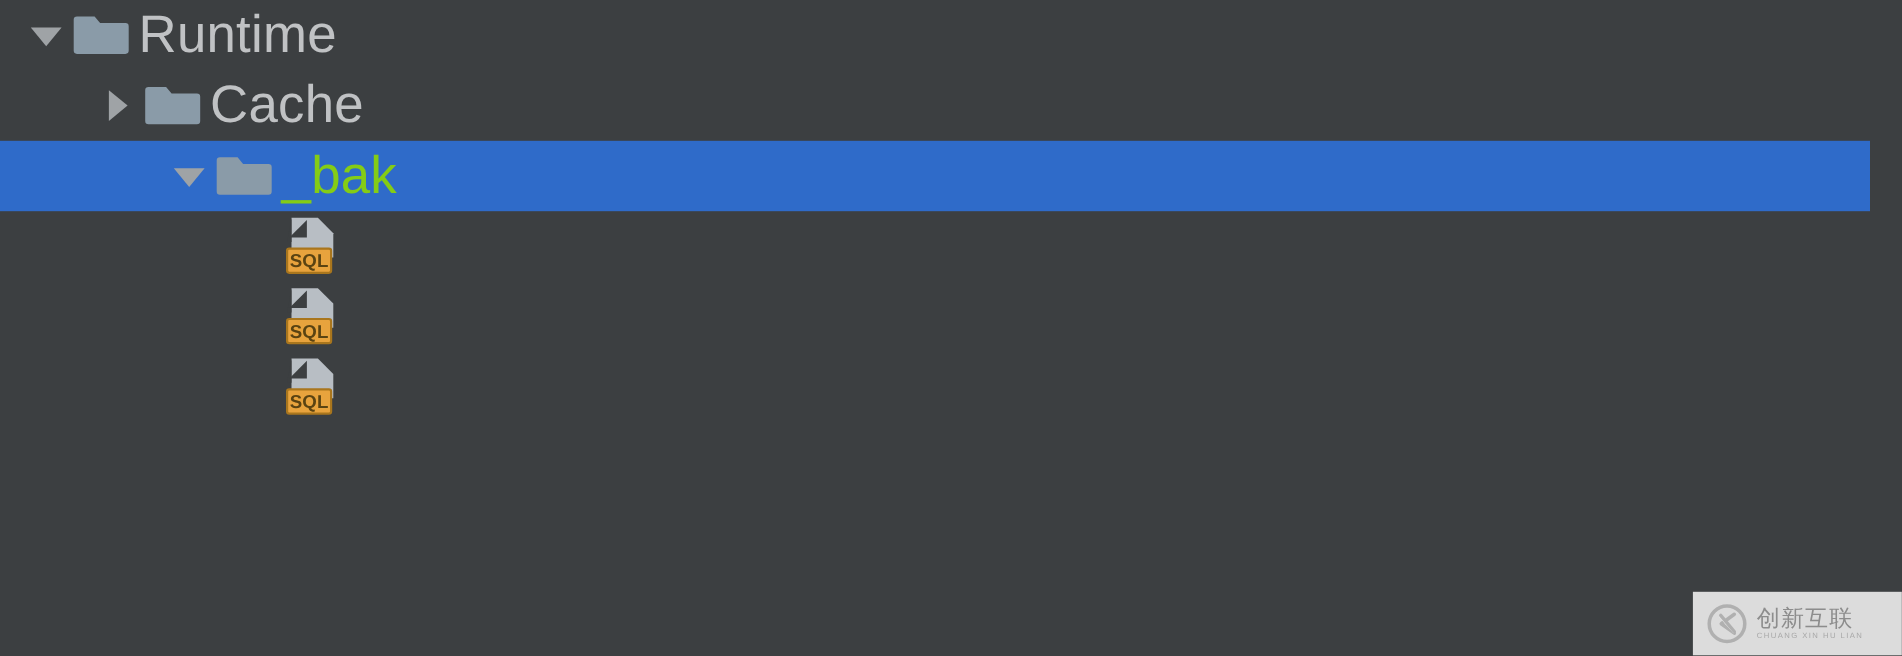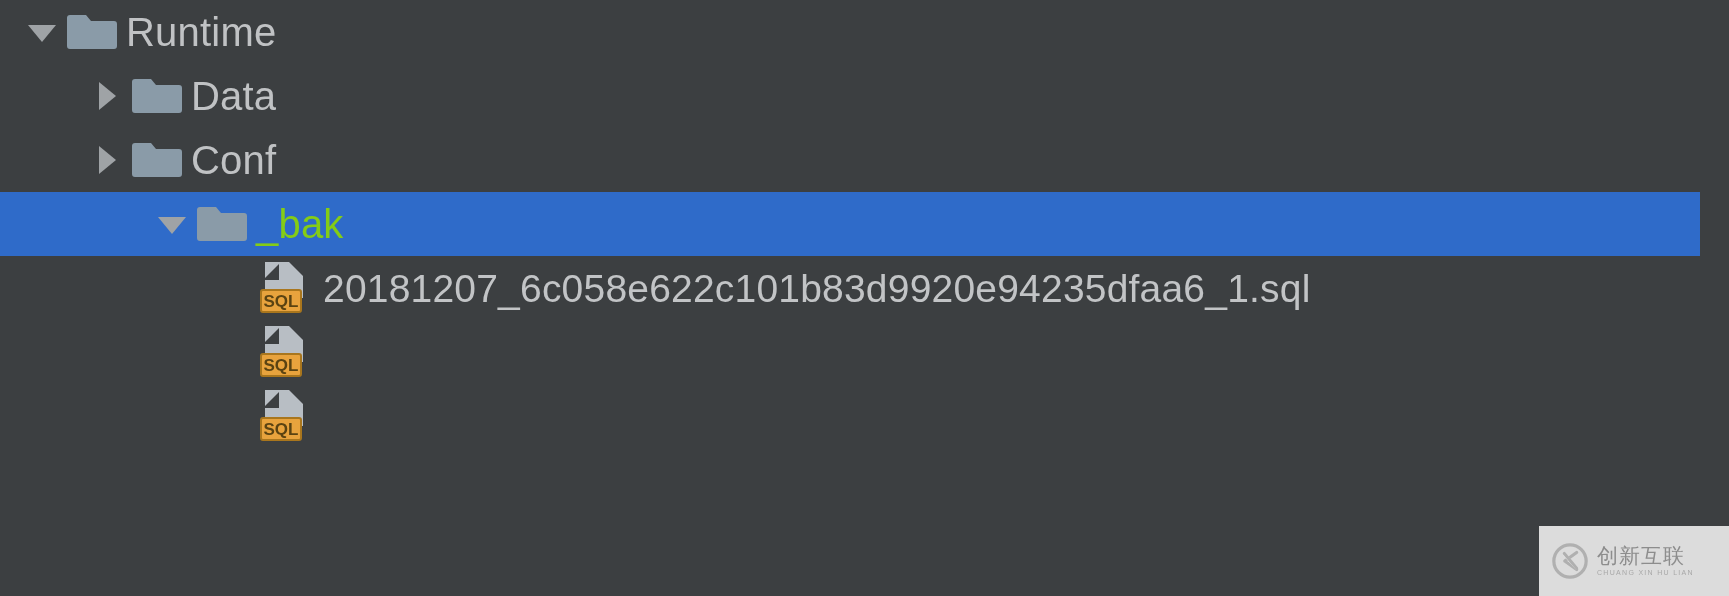--- a/index.html
+++ b/index.html
@@ -91,36 +91,36 @@
     width: 58px;
     height: 64px;
     display: flex;
     align-items: center;
     justify-content: flex-start;
   }
   .sqlicon svg { display: block; }
 
   
   .label {
-    font-size: 40px;
+    font-size: 48px;
     color: #c0c2c4;
     letter-spacing: 0.2px;
     line-height: 1;
     padding-left: 6px;
   }
   .row.selected .label { color: #84cc16; }
   .label.file { font-size: 39px; color: #c2c4c6; }
 
   
   #watermark {
     position: absolute;
     right: 0;
     bottom: 0;
     width: 190px;
-    height: 70px;
+    height: 58px;
     background: rgba(237, 237, 237, 0.90);
     display: flex;
     align-items: center;
     gap: 8px;
     padding-left: 12px;
     box-sizing: border-box;
     z-index: 20;
   }
   #watermark .wm-mark {
     flex: 0 0 auto;
@@ -163,33 +163,21 @@
     <div class="row">
       <span class="indent" style="width: 85px;"></span>
       <span class="twisty collapsed">
         <span class="glyph"></span>
       </span>
       <span class="folder">
         <svg width="52" height="40" viewBox="0 0 52 40" aria-hidden="true">
           <path d="M1 6 a3 3 0 0 1 3-3 h16 l5 6 h23 a3 3 0 0 1 3 3 v22 a3 3 0 0 1 -3 3 h-44 a3 3 0 0 1 -3 -3 z" fill="#8a9ba8"></path>
         </svg>
       </span>
-      <span class="label">Data</span>
-    </div>
-    <div class="row">
-      <span class="indent" style="width: 85px;"></span>
-      <span class="twisty collapsed">
-        <span class="glyph"></span>
-      </span>
-      <span class="folder">
-        <svg width="52" height="40" viewBox="0 0 52 40" aria-hidden="true">
-          <path d="M1 6 a3 3 0 0 1 3-3 h16 l5 6 h23 a3 3 0 0 1 3 3 v22 a3 3 0 0 1 -3 3 h-44 a3 3 0 0 1 -3 -3 z" fill="#8a9ba8"></path>
-        </svg>
-      </span>
-      <span class="label">Conf</span>
+      <span class="label">Cache</span>
     </div>
     <div class="row selected">
       <span class="indent" style="width: 150px;"></span>
       <span class="twisty expanded">
         <span class="glyph"></span>
       </span>
       <span class="folder">
         <svg width="52" height="40" viewBox="0 0 52 40" aria-hidden="true">
           <path d="M1 6 a3 3 0 0 1 3-3 h16 l5 6 h23 a3 3 0 0 1 3 3 v22 a3 3 0 0 1 -3 3 h-44 a3 3 0 0 1 -3 -3 z" fill="#8a9ba8"></path>
         </svg>
@@ -203,21 +191,20 @@
       </span>
       <span class="sqlicon">
         <svg width="52" height="56" viewBox="0 0 52 56" aria-hidden="true">
           <path d="M6 2 h24 l14 14 v22 h-38 z" fill="#b8bec4"></path>
           <path d="M6 2 v22 h-4 z" fill="#3c3f41"></path>
           <path d="M4 20 L20 4 L20 20 z" fill="#3c3f41"></path>
           <rect x="2" y="30" width="40" height="22" rx="2" fill="#e8a33d" stroke="#a9761d" stroke-width="2"></rect>
           <text x="22" y="47" font-family="Liberation Sans, sans-serif" font-size="17" font-weight="bold" fill="#5a4312" text-anchor="middle">SQL</text>
         </svg>
       </span>
-      <span class="label file">20181207_6c058e622c101b83d9920e94235dfaa6_1.sql</span>
     </div>
     <div class="row">
       <span class="indent" style="width: 215px;"></span>
       <span class="twisty none">
         <span class="glyph"></span>
       </span>
       <span class="sqlicon">
         <svg width="52" height="56" viewBox="0 0 52 56" aria-hidden="true">
           <path d="M6 2 h24 l14 14 v22 h-38 z" fill="#b8bec4"></path>
           <path d="M6 2 v22 h-4 z" fill="#3c3f41"></path>

